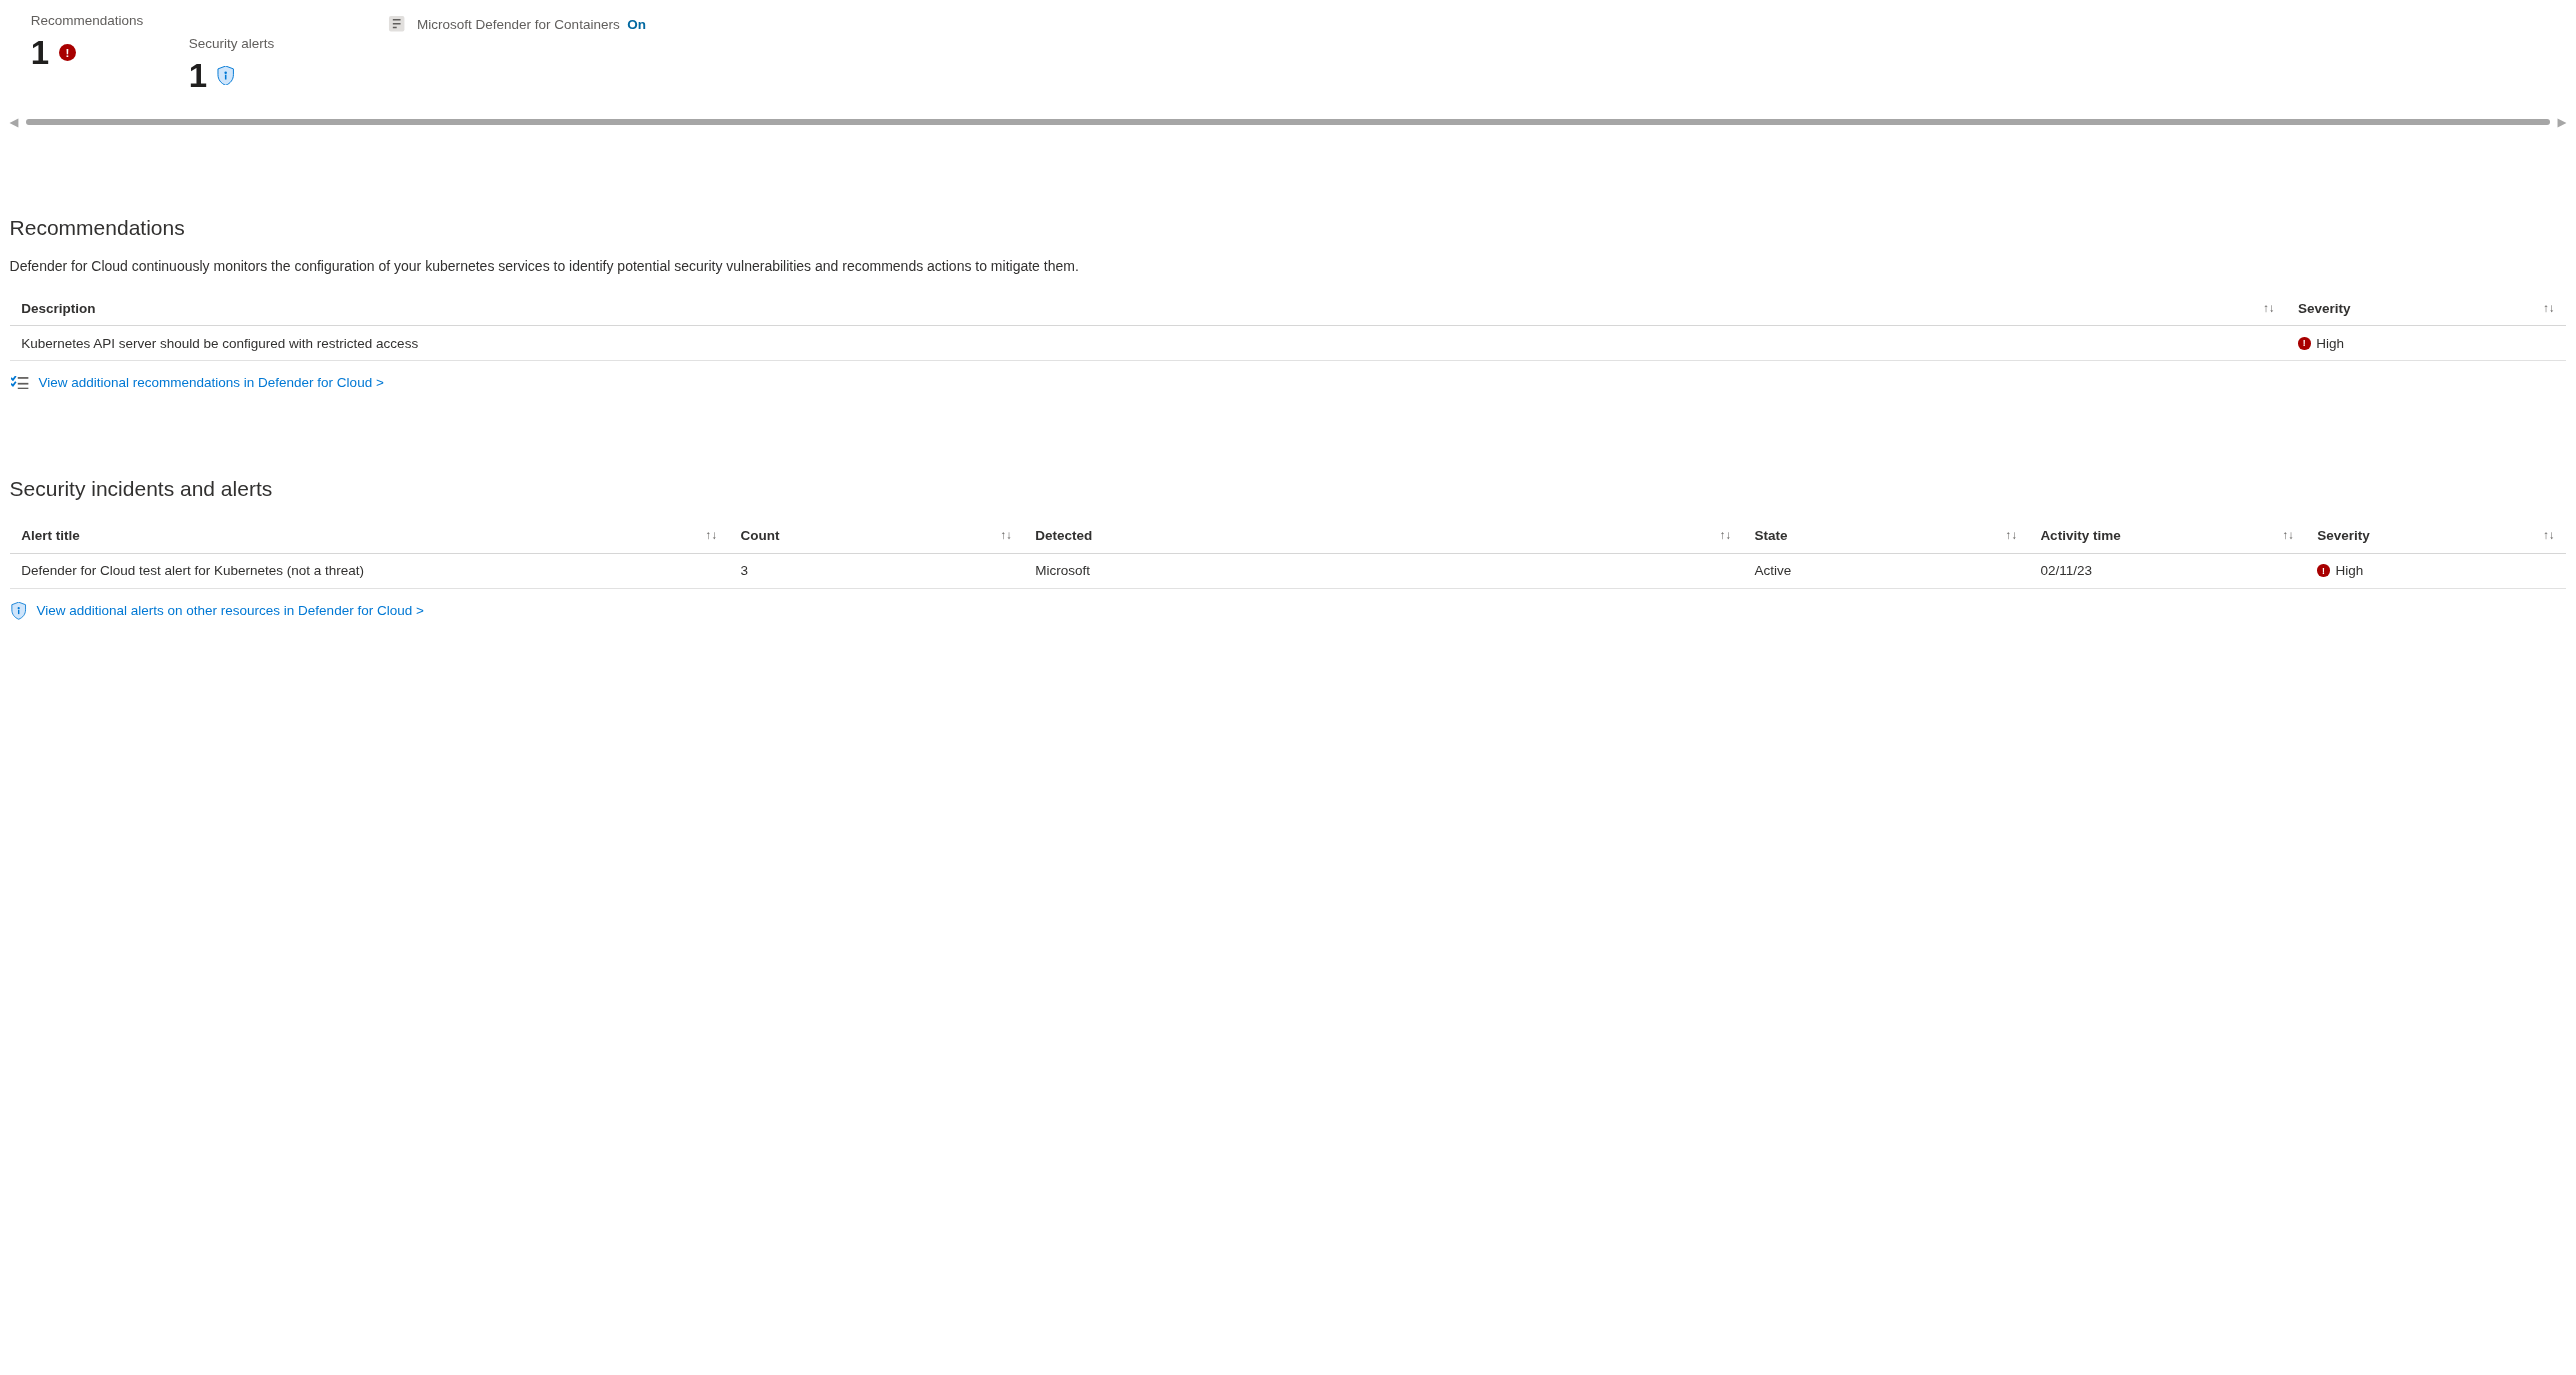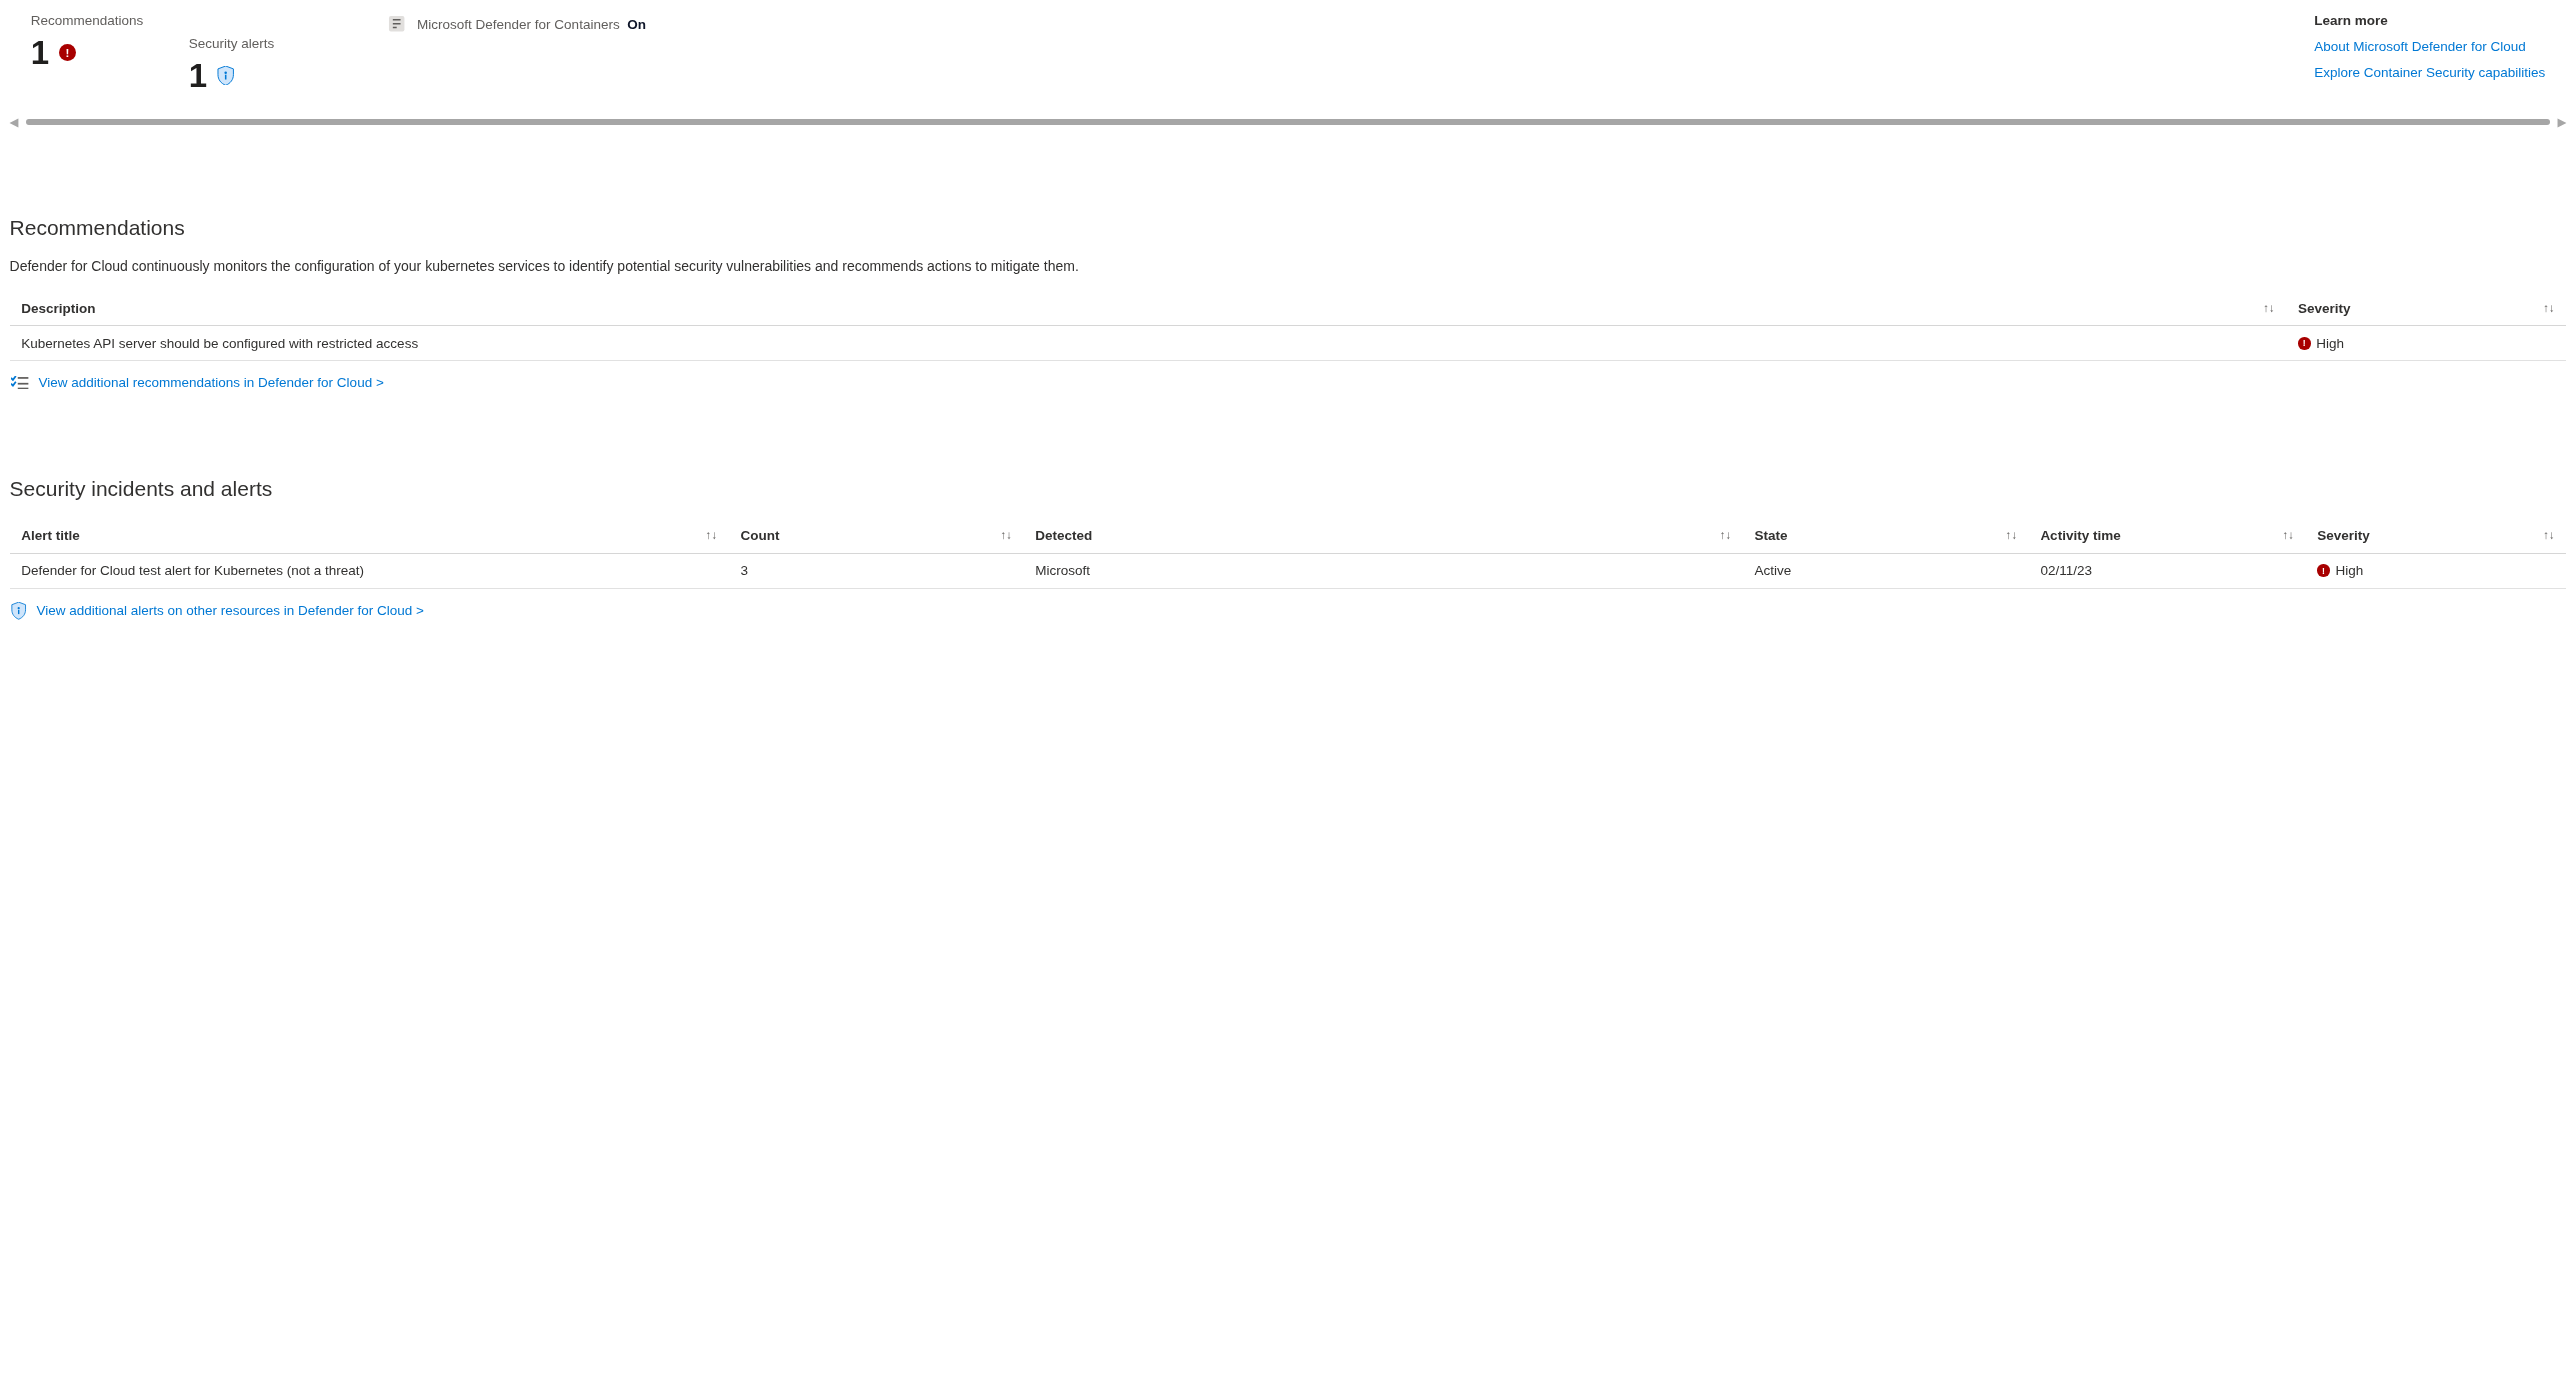--- a/index.html
+++ b/index.html
@@ -48,21 +48,21 @@
     gap: 11.6px;
     padding-top: 1.9px;
     margin-left: 17.4px;
   }
   .defender-label {
     font-size: 13.5px;
     color: #605e5c;
   }
   .defender-status {
     font-weight: 700;
-    color: #0f172a;
+    color: #0369a1;
     margin-left: 3.9px;
   }
   .learn-more {
     margin-left: auto;
     text-align: left;
   }
   .learn-more-title {
     font-weight: 700;
     font-size: 13.5px;
     color: #323130;
@@ -226,25 +226,20 @@
         <rect x="1" y="1" width="16" height="16" rx="2" fill="#e1dfdd"></rect>
         <path d="M5 5 H13 M5 9 H13 M5 13 H9" stroke="#605e5c" stroke-width="1.6"></path>
       </svg>
     </span>
     <span class="defender-label">
       <span>Microsoft Defender for Containers</span>
       <span class="defender-status">On</span>
     </span>
   </div>
 
-  <div class="learn-more">
-    <div class="learn-more-title">Learn more</div>
-    <a href="#">About Microsoft Defender for Cloud</a>
-    <a href="#">Explore Container Security capabilities</a>
-  </div>
 
 </div>
 
 <div class="scroll-track">
   <span class="scroll-arrow">◀</span>
   <div class="scroll-bar"></div>
   <span class="scroll-arrow">▶</span>
 </div>
 
 <div class="section">

